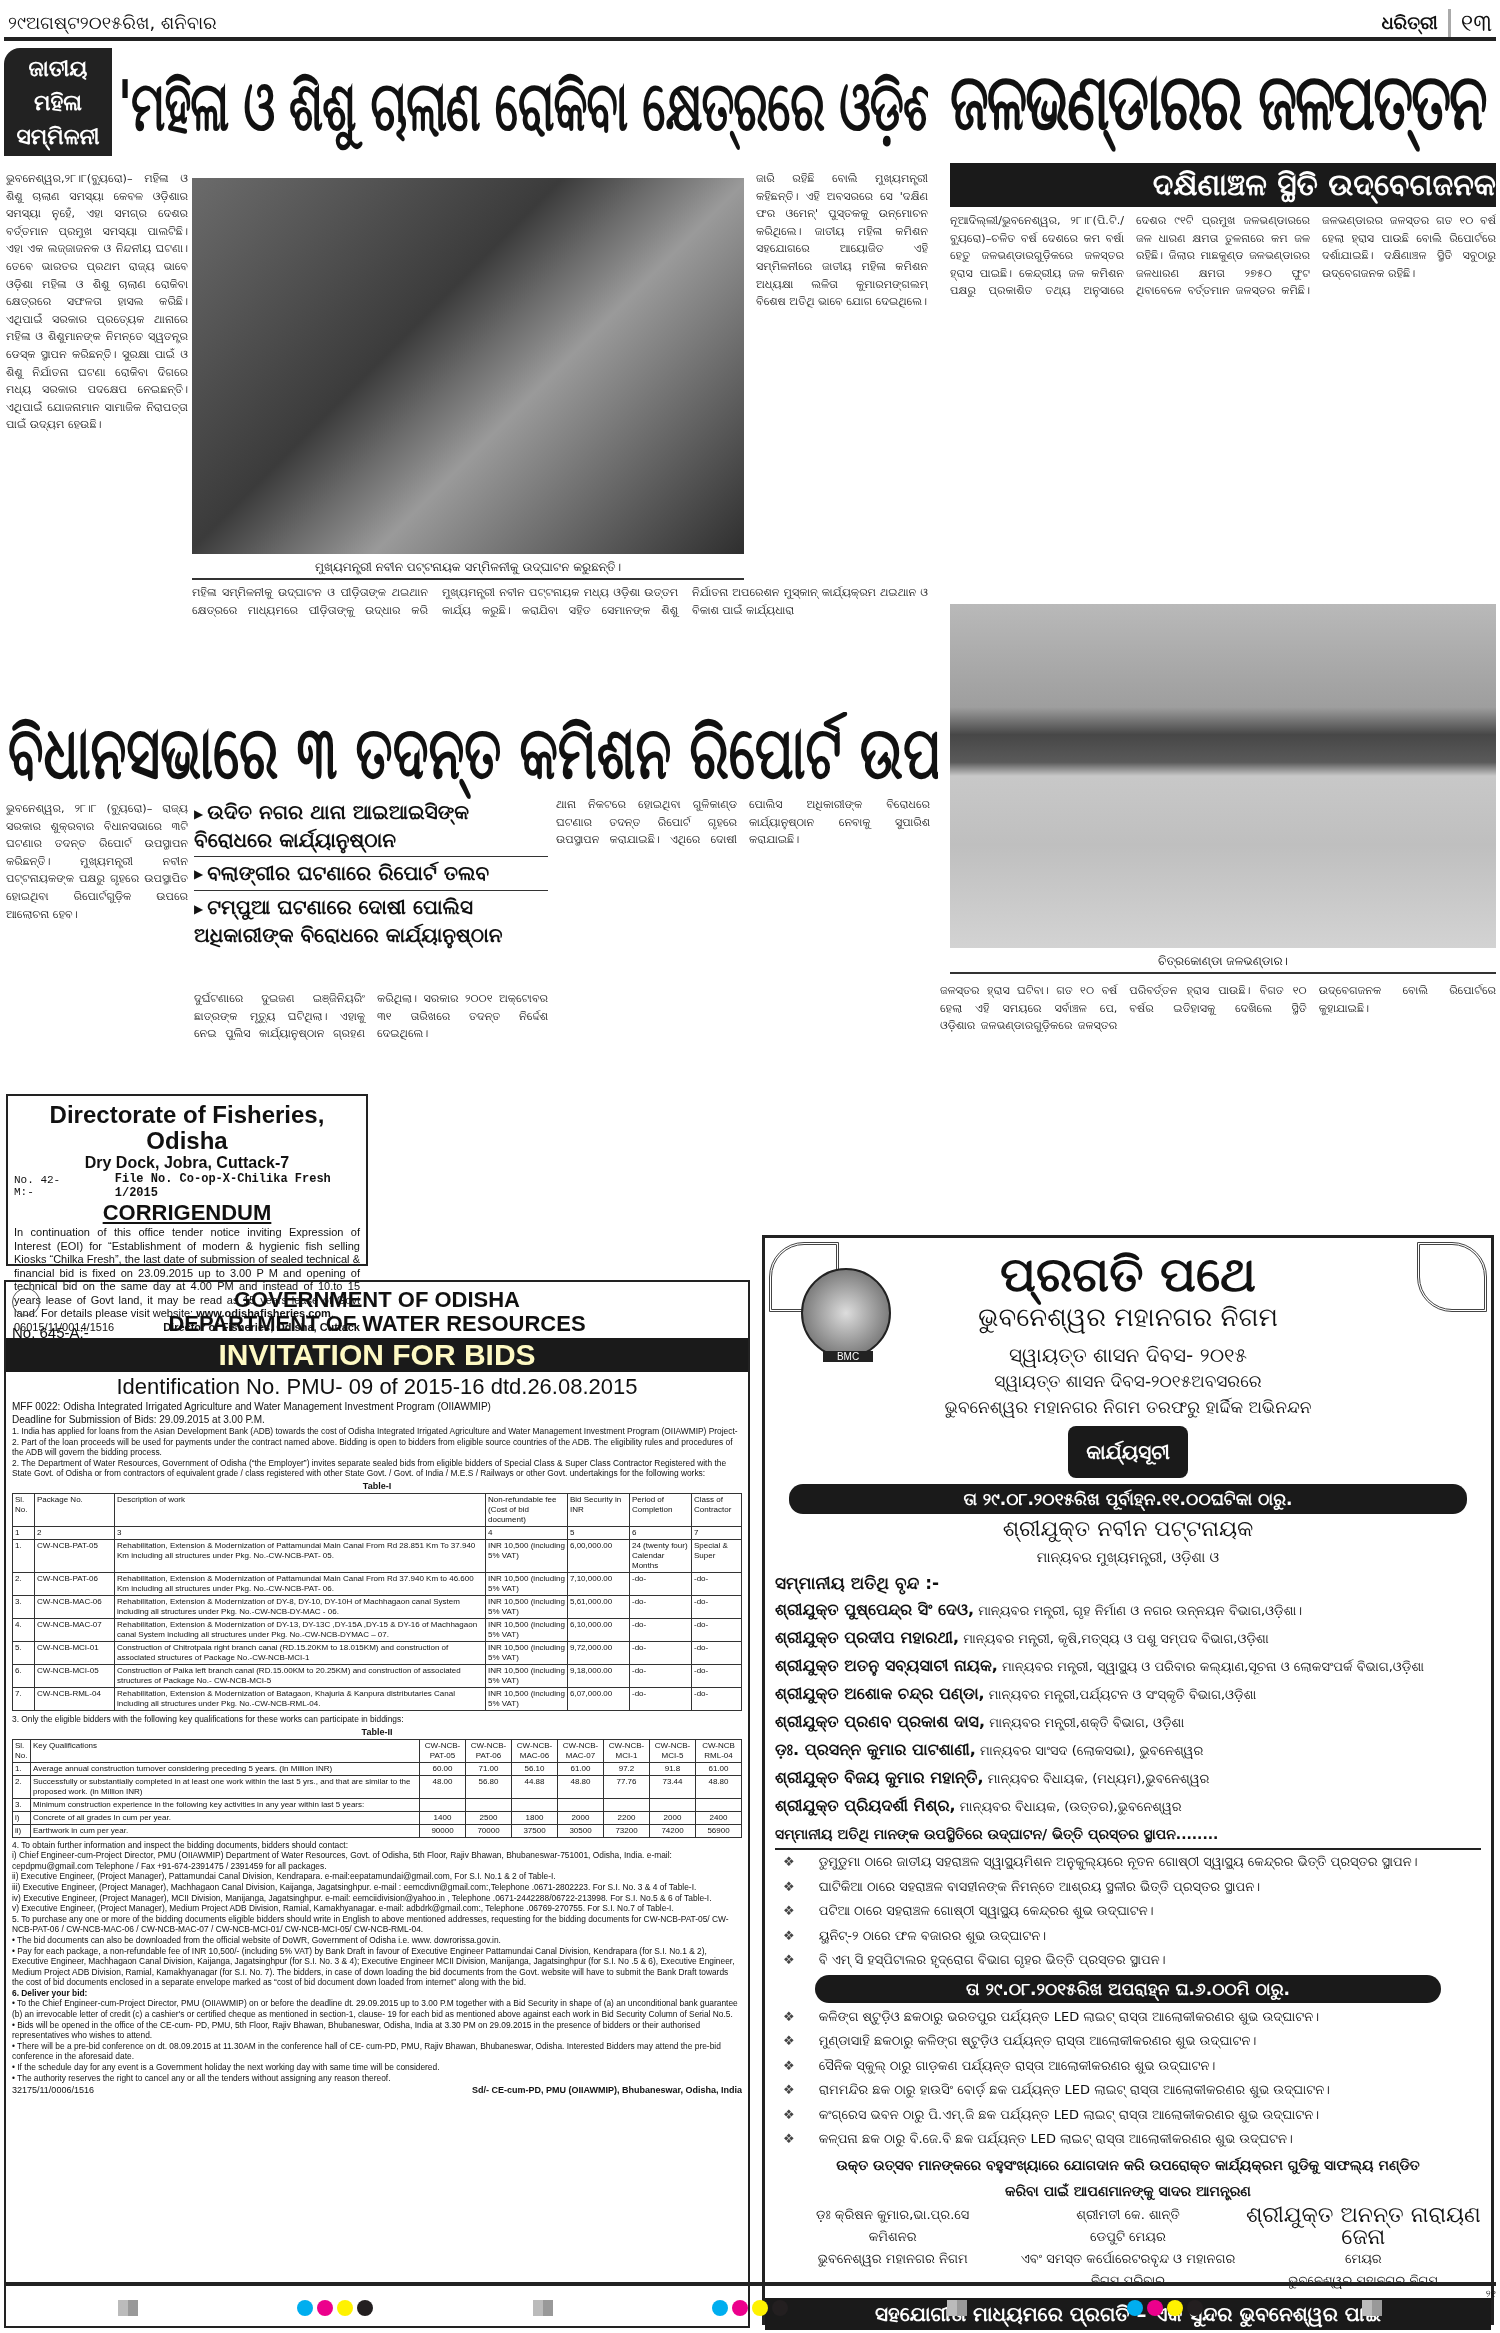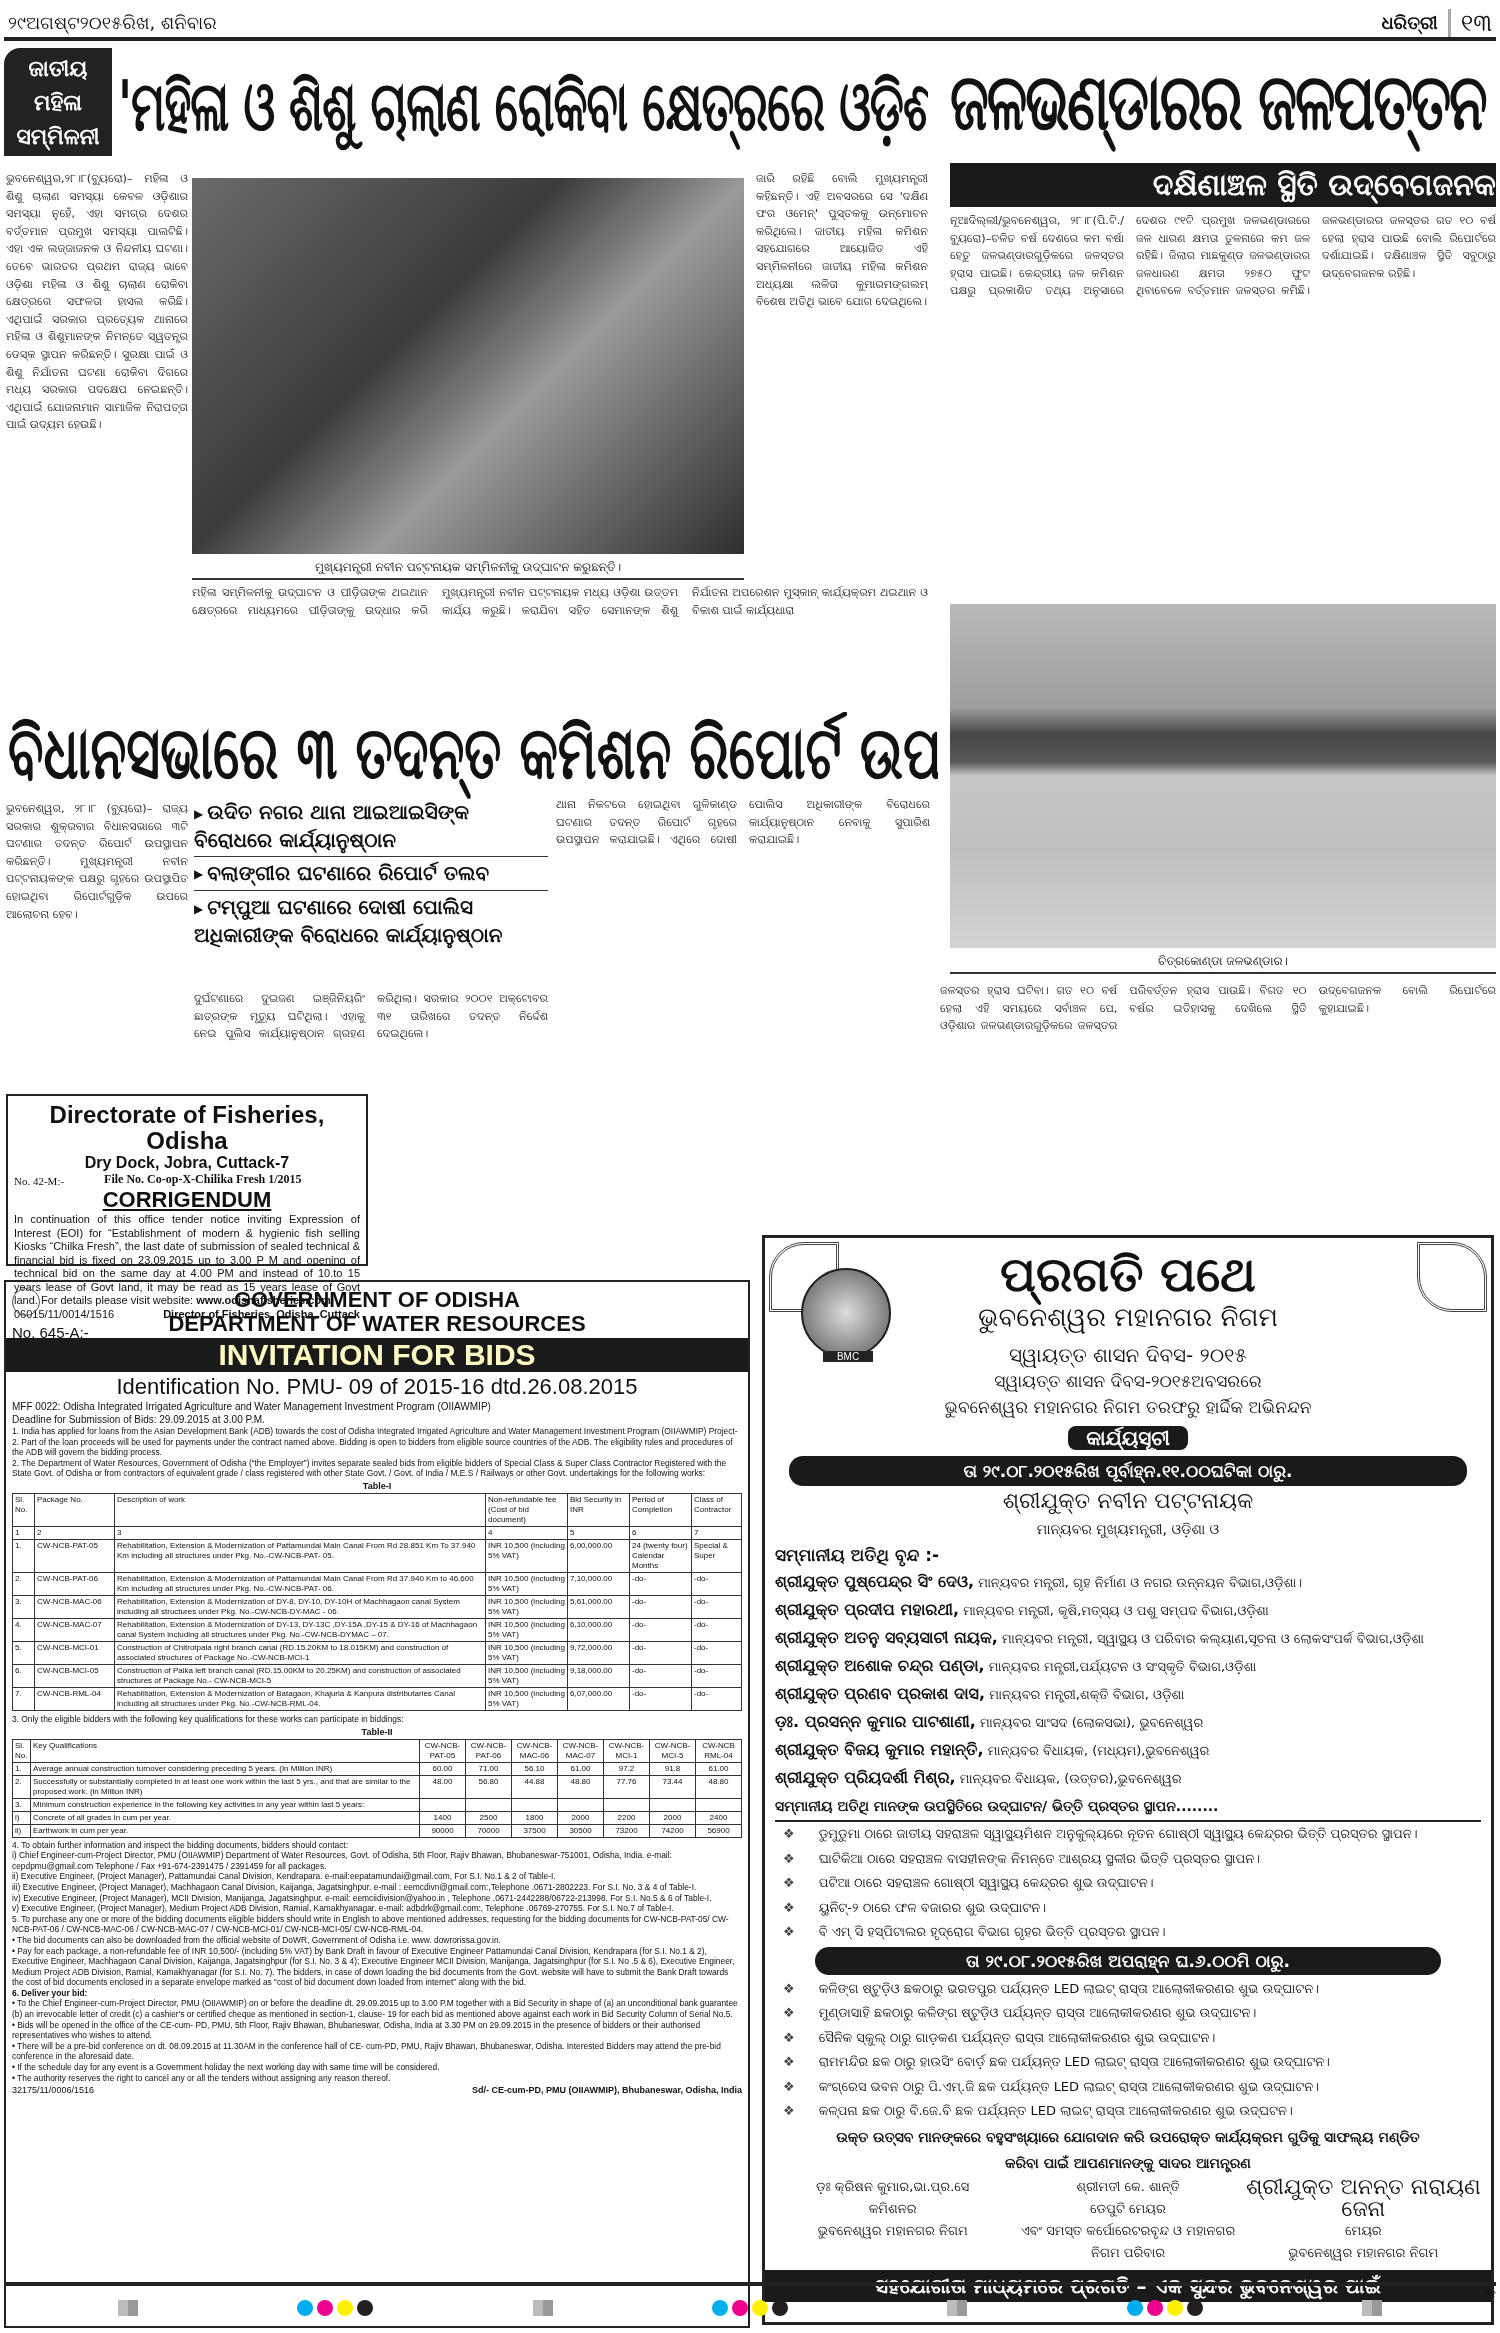--- a/index.html
+++ b/index.html
@@ -16,21 +16,21 @@
 .cols{font-size:11.2px;line-height:17.6px;text-align:justify;color:#222;overflow:hidden}
 .photo{background:linear-gradient(135deg,#6b6b6b,#3b3b3b 40%,#9a9a9a 60%,#2e2e2e)}
 .photo2{background:linear-gradient(180deg,#b9b9b9 0%,#9e9e9e 30%,#474747 38%,#5a5a5a 46%,#c8c8c8 50%,#bfbfbf 70%,#d3d3d3 100%)}
 .caption{font-size:12px;text-align:center;border-bottom:2px solid #333;padding:4px 0}
 .head3{left:8px;top:712px;width:930px;height:80px;font-size:52px;font-weight:bold;white-space:nowrap;overflow:hidden;transform:scaleY(1.4);transform-origin:top left;line-height:58px}
 .bullet{font-size:20px;font-weight:bold;line-height:26px;border-bottom:1.5px solid #333;padding:3px 0}
 .bullet:before{content:"▶";font-size:12px;margin-right:4px;vertical-align:middle}
 .box{border:2px solid #222;padding:6px}
 .fish h1{font-family:"Liberation Sans",sans-serif;font-size:24px;text-align:center;line-height:26px}
 .fish h2{font-family:"Liberation Sans",sans-serif;font-size:16px;text-align:center;line-height:18px}
-.fish .fileline{display:flex;font-family:Liberation Serif, serif;font-size:11px;gap:40px;align-items:flex-end}
+.fish .fileline{display:flex;font-family:Liberation Mono, monospace;font-size:11px;gap:40px;align-items:center}
 .fish .fileline b{font-size:12px}
 .fish h3{font-family:"Liberation Sans",sans-serif;font-size:22px;text-align:center;text-decoration:underline;line-height:26px}
 .fish p{font-family:"Liberation Sans",sans-serif;font-size:11px;line-height:13.5px;text-align:justify}
 .fish .foot{display:flex;justify-content:space-between;font-family:"Liberation Sans",sans-serif;font-size:11px}
 .ifb{font-family:"Liberation Sans",sans-serif}
 .ifb .gov{text-align:center;font-size:22px;line-height:24px;font-weight:bold}
 .ifb .inv{background:#1a1a1a;color:#fef9c3;text-align:center;font-size:30px;font-weight:bold;line-height:34px;margin:2px -6px}
 .ifb .ident{text-align:center;font-size:22px;line-height:26px}
 .ifb p,.ifb li{font-size:8.4px;line-height:10.6px}
 .ifb table{border-collapse:collapse;width:100%;font-size:8px;line-height:10px}
@@ -323,21 +323,21 @@
   <div class="orn" style="left:4px;top:4px"></div>
   <div class="orn" style="right:4px;top:4px;transform:scaleX(-1)"></div>
   <div style="position:absolute;left:36px;top:30px;width:90px;height:90px;border-radius:50%;background:radial-gradient(#ddd,#555);border:2px solid #222">
     <div style="position:absolute;bottom:-6px;left:20px;width:50px;background:#222;color:#fff;font-size:10px;text-align:center;font-family:'Liberation Sans',sans-serif">BMC</div>
   </div>
   <div class="big">ପ୍ରଗତି ପଥେ</div>
   <div class="sub">ଭୁବନେଶ୍ୱର ମହାନଗର ନିଗମ</div>
   <div class="c" style="font-size:20px;margin-top:10px">ସ୍ୱାୟତ୍ତ ଶାସନ ଦିବସ- ୨୦୧୫</div>
   <div class="c">ସ୍ୱାୟତ୍ତ ଶାସନ ଦିବସ-୨୦୧୫ଅବସରରେ</div>
   <div class="c">ଭୁବନେଶ୍ୱର ମହାନଗର ନିଗମ ତରଫରୁ ହାର୍ଦ୍ଦିକ ଅଭିନନ୍ଦନ</div>
-  <div style="text-align:center;margin:6px 0"><span class="pill" style="display:inline-block;padding:0 18px;font-size:20px;border-radius:8px">କାର୍ଯ୍ୟସୂଚୀ</span></div>
+  <div style="text-align:center;margin:6px 0"><span class="pill" style="display:inline-block;padding:14px 18px;font-size:20px;border-radius:8px">କାର୍ଯ୍ୟସୂଚୀ</span></div>
   <div class="pill" style="font-size:17px;line-height:30px;margin:0 14px">ତା ୨୯.୦୮.୨୦୧୫ରିଖ ପୂର୍ବାହ୍ନ.୧୧.୦୦ଘଟିକା ଠାରୁ.</div>
   <div class="c" style="font-size:22px;line-height:30px">ଶ୍ରୀଯୁକ୍ତ ନବୀନ ପଟ୍ଟନାୟକ</div>
   <div class="c" style="font-size:14px">ମାନ୍ୟବର ମୁଖ୍ୟମନ୍ତ୍ରୀ, ଓଡ଼ିଶା ଓ</div>
   <div style="font-size:17px;font-weight:bold;line-height:26px">ସମ୍ମାନୀୟ ଅତିଥି ବୃନ୍ଦ :-</div>
   <div id="guestlist">
       <div class="guest"><b>ଶ୍ରୀଯୁକ୍ତ ପୁଷ୍ପେନ୍ଦ୍ର ସିଂ ଦେଓ,</b> <span>ମାନ୍ୟବର ମନ୍ତ୍ରୀ, ଗୃହ ନିର୍ମାଣ ଓ ନଗର ଉନ୍ନୟନ ବିଭାଗ,ଓଡ଼ିଶା।</span></div>
       <div class="guest"><b>ଶ୍ରୀଯୁକ୍ତ ପ୍ରଦୀପ ମହାରଥୀ,</b> <span>ମାନ୍ୟବର ମନ୍ତ୍ରୀ, କୃଷି,ମତ୍ସ୍ୟ ଓ ପଶୁ ସମ୍ପଦ ବିଭାଗ,ଓଡ଼ିଶା</span></div>
       <div class="guest"><b>ଶ୍ରୀଯୁକ୍ତ ଅତନୁ ସବ୍ୟସାଚୀ ନାୟକ,</b> <span>ମାନ୍ୟବର ମନ୍ତ୍ରୀ, ସ୍ୱାସ୍ଥ୍ୟ ଓ ପରିବାର କଲ୍ୟାଣ,ସୂଚନା ଓ ଲୋକସଂପର୍କ ବିଭାଗ,ଓଡ଼ିଶା</span></div>
       <div class="guest"><b>ଶ୍ରୀଯୁକ୍ତ ଅଶୋକ ଚନ୍ଦ୍ର ପଣ୍ଡା,</b> <span>ମାନ୍ୟବର ମନ୍ତ୍ରୀ,ପର୍ଯ୍ୟଟନ ଓ ସଂସ୍କୃତି ବିଭାଗ,ଓଡ଼ିଶା</span></div>
       <div class="guest"><b>ଶ୍ରୀଯୁକ୍ତ ପ୍ରଣବ ପ୍ରକାଶ ଦାସ,</b> <span>ମାନ୍ୟବର ମନ୍ତ୍ରୀ,ଶକ୍ତି ବିଭାଗ, ଓଡ଼ିଶା</span></div>

